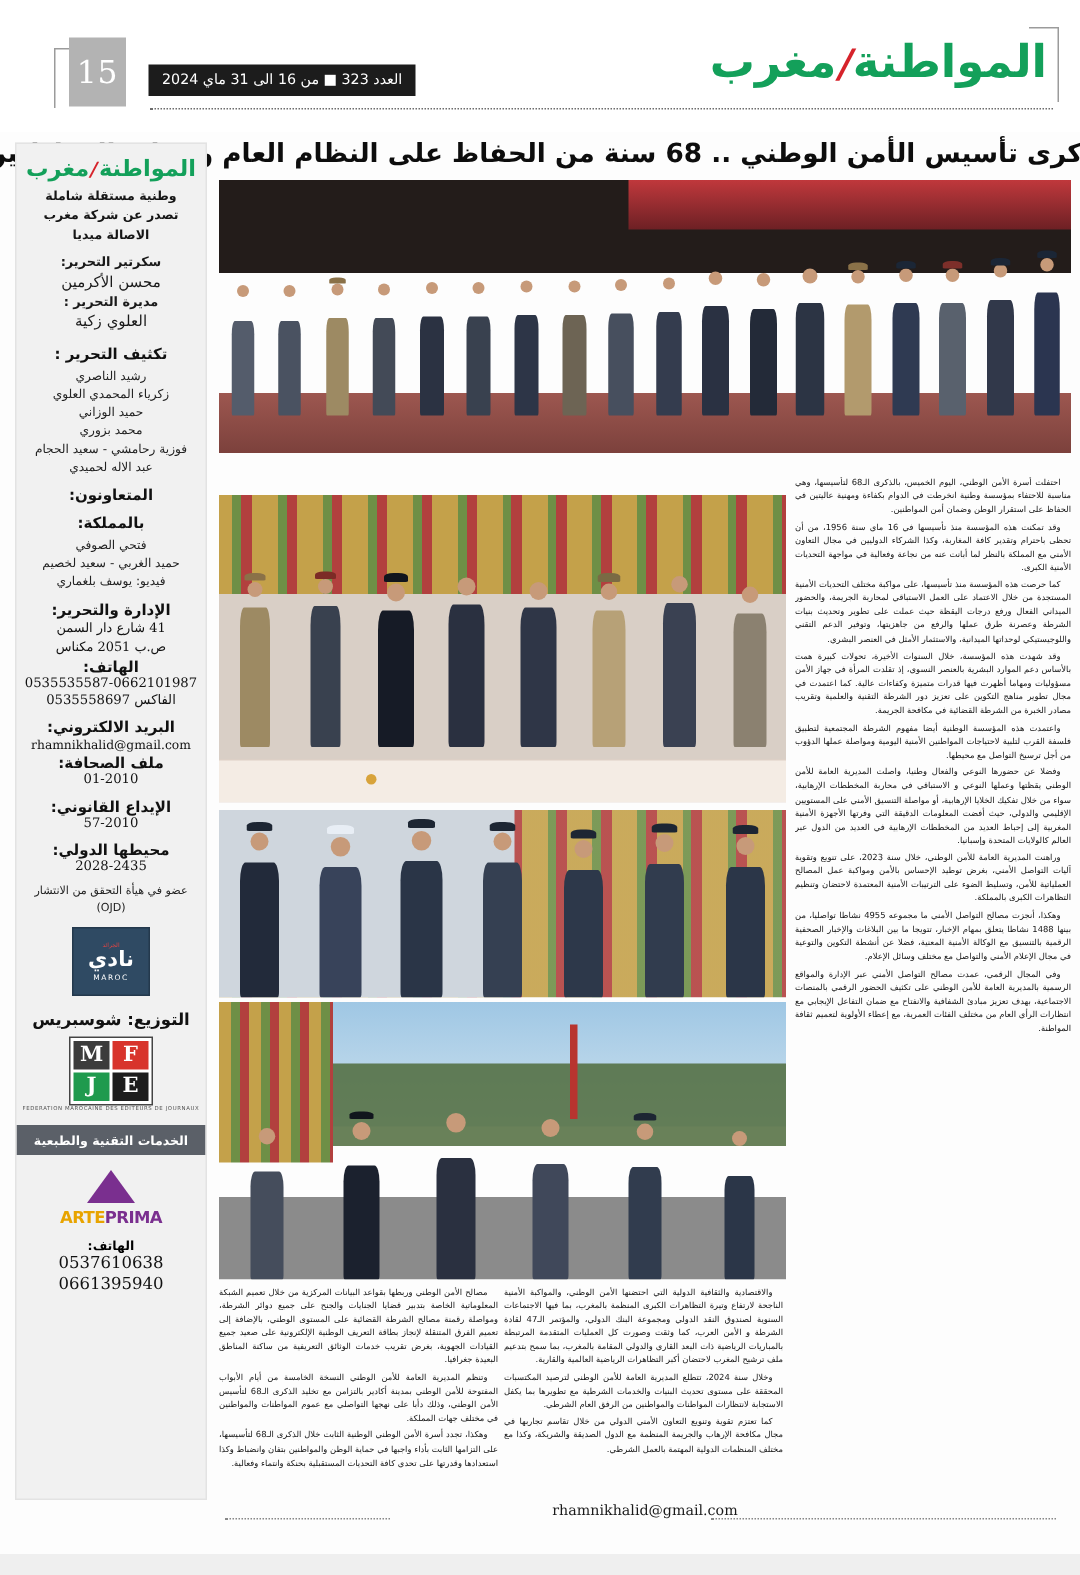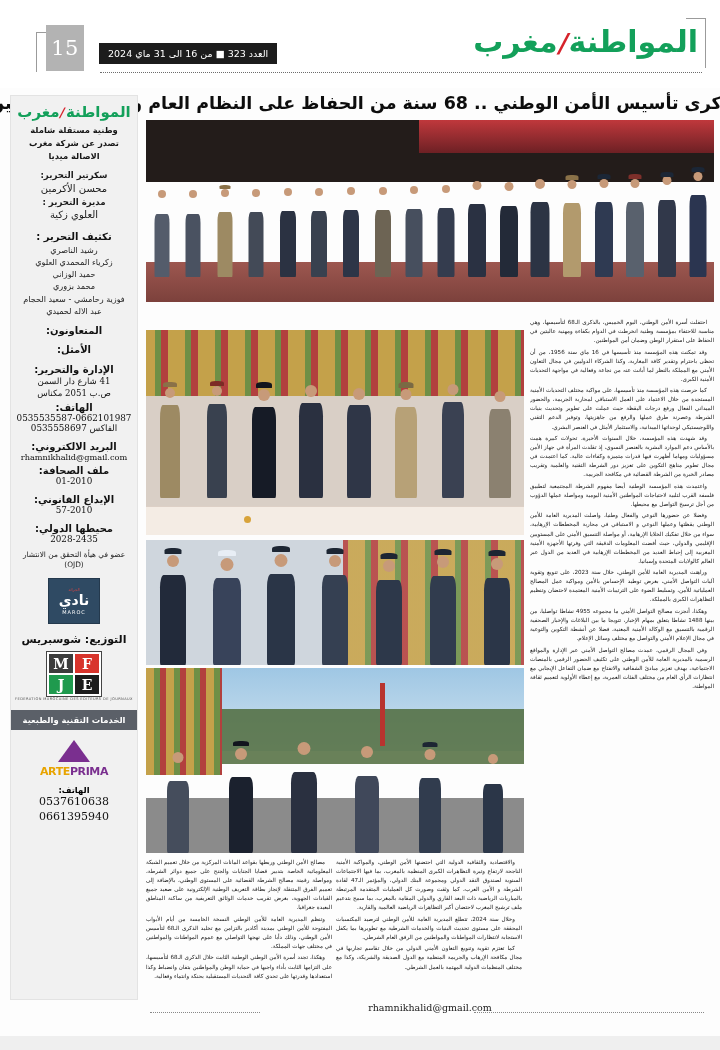--- a/index.html
+++ b/index.html
@@ -260,21 +260,26 @@
       <div>رشيد الناصري</div>
       <div>زكرياء المحمدي العلوي</div>
       <div>حميد الوزاني</div>
       <div>محمد بزوري</div>
       <div>فوزية رحامشي - سعيد الحجام</div>
       <div>عبد الاله لحميدي</div>
     </div>
 
     <div class="sb-head">المتعاونون:</div>
 
-    <div class="sb-head">الأمثل:</div>
+    <div class="sb-head">بالمملكة:</div>
+    <div class="sb-list">
+      <div>فتحي الصوفي</div>
+      <div>حميد الغربي - سعيد لخصيم</div>
+      <div>فيديو: يوسف بلغماري</div>
+    </div>
 
     <div class="sb-head" style="margin-top:9px">الإدارة والتحرير:</div>
     <div class="sb-addr">41 شارع دار السمن</div>
     <div class="sb-addr">ص.ب 2051 مكناس</div>
     <div class="sb-head" style="margin-top:2px">الهاتف:</div>
     <div class="sb-num">0535535587-0662101987</div>
     <div class="sb-num">الفاكس 0535558697</div>
 
     <div class="sb-head" style="margin-top:8px">البريد الالكتروني:</div>
     <div class="sb-mail">rhamnikhalid@gmail.com</div>

